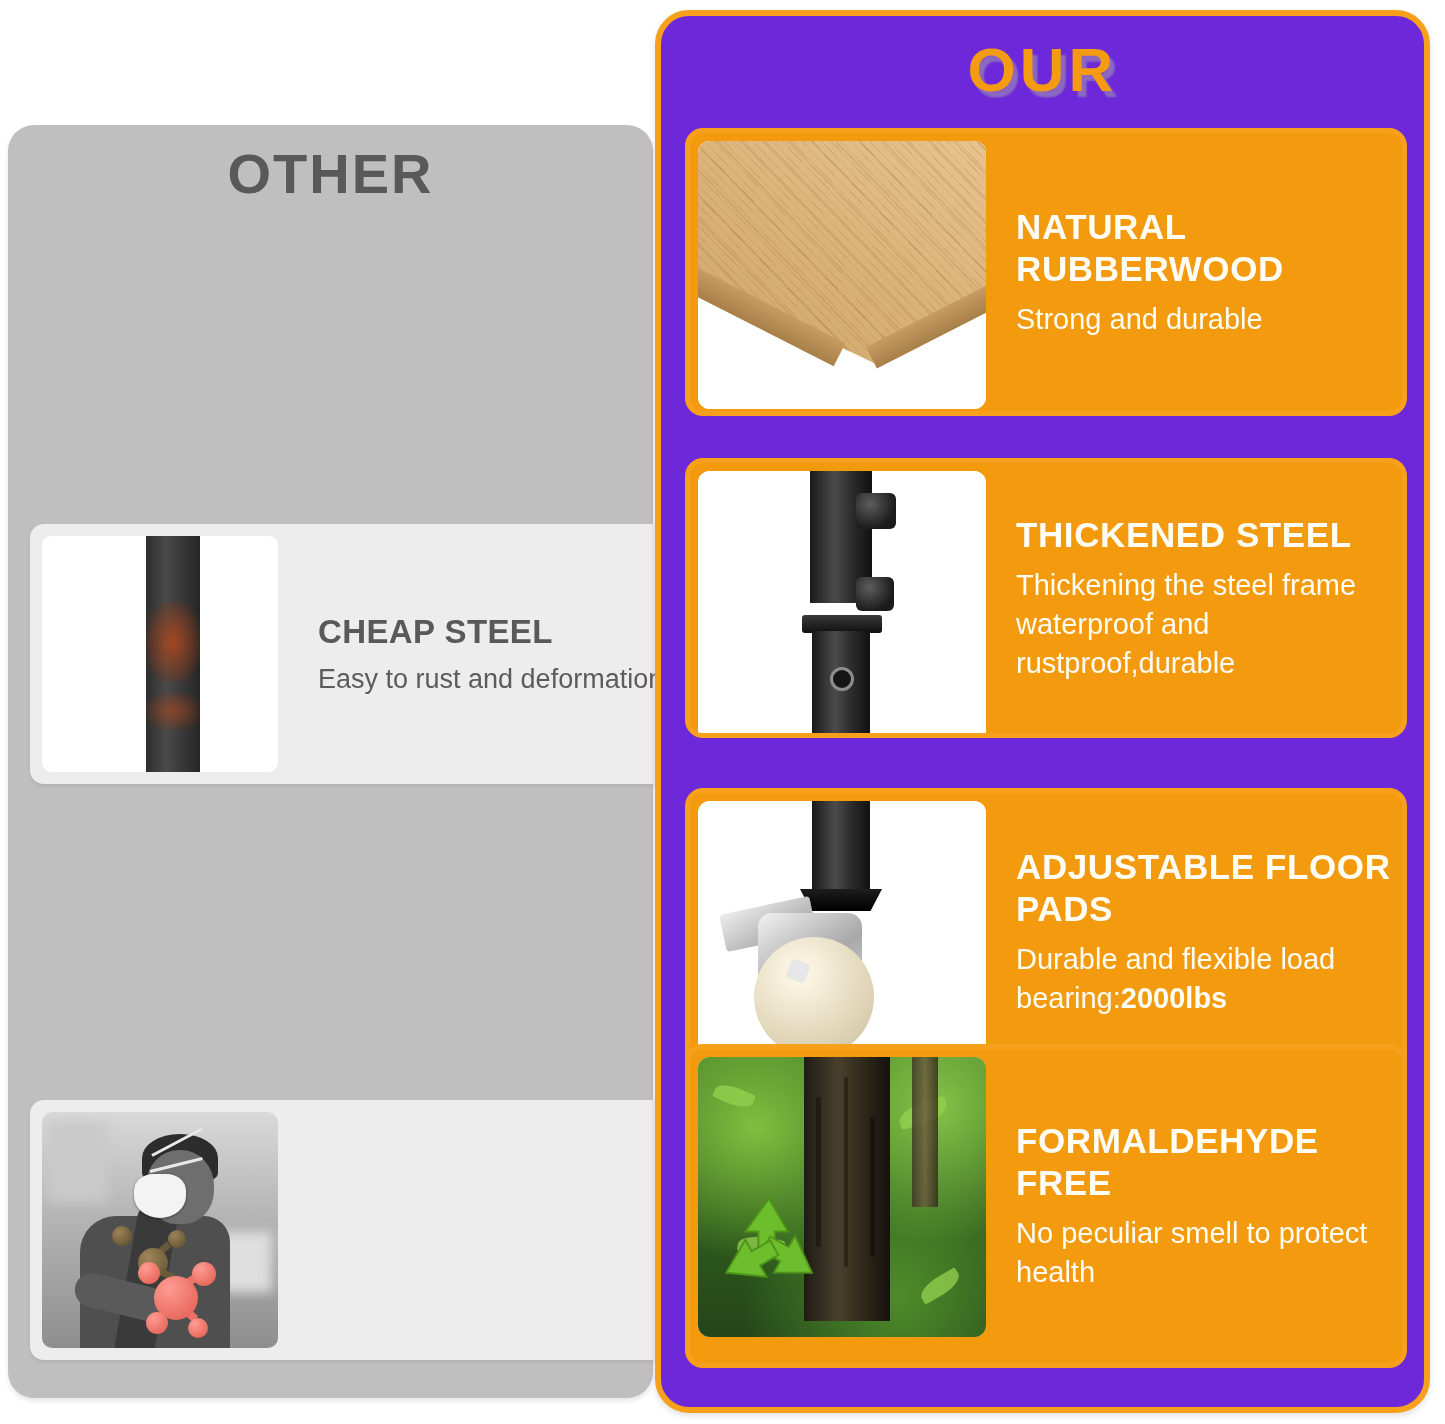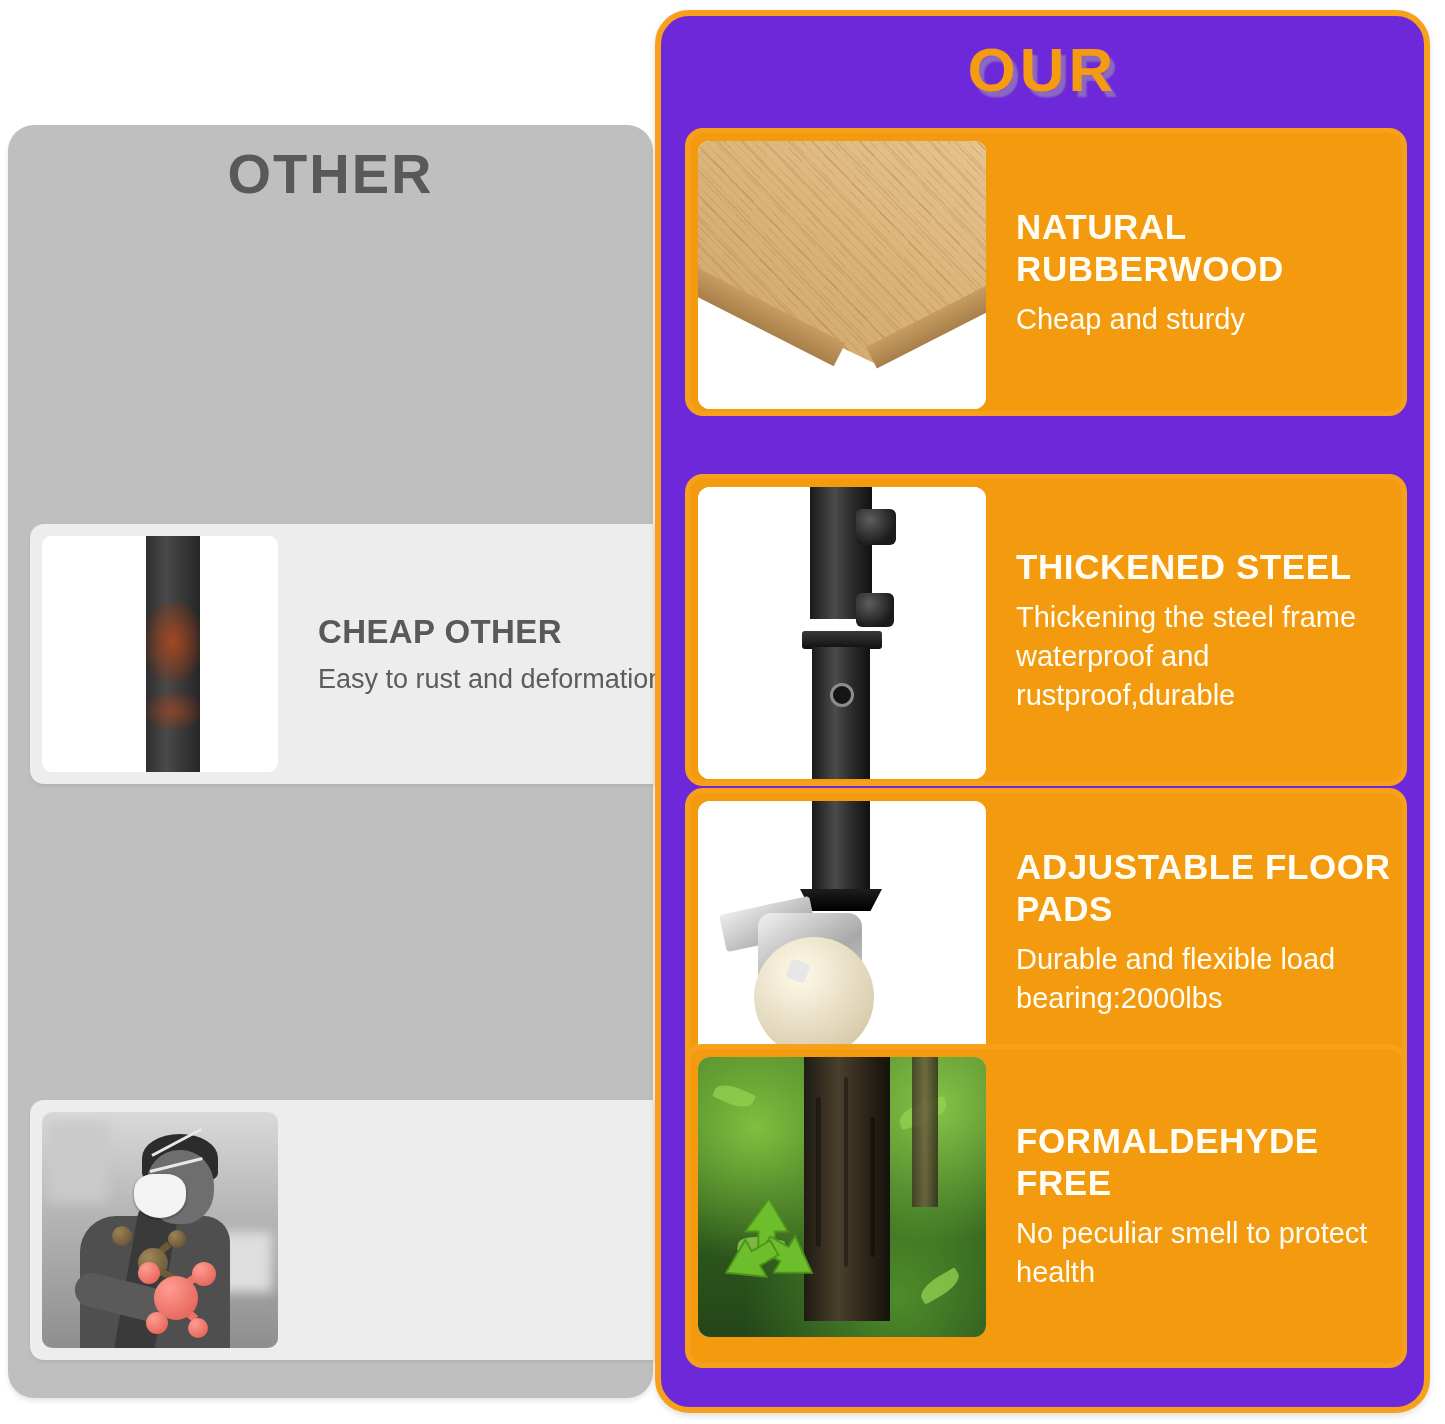--- a/index.html
+++ b/index.html
@@ -69,33 +69,33 @@
     position:absolute;top:0;height:100%;
     display:flex;flex-direction:column;justify-content:center;
   }
   .our-card .ttl{
     font-size:35px;font-weight:bold;color:#fffdf4;letter-spacing:0.6px;
     line-height:42px;margin-bottom:10px;
   }
   .our-card .sub{
     font-size:29px;color:#fffdf4;line-height:39px;font-weight:normal;
   }
-  .our-card .sub b{font-weight:normal;}
+  .our-card .sub b{font-weight:bold;}
 
   
   #other-row-0{top:111px;}
   #other-row-1{top:399px;}
   #other-row-2{top:687px;}
   #other-row-3{top:975px;}
 
   #our-row-0{top:112px;height:288px;text-decoration:underline;}
   #our-row-0 .thumb{width:288px;height:268px;}
   #our-row-0 .txt{left:326px;width:380px;}
 
-  #our-row-1{top:458px;height:312px;}
+  #our-row-1{top:442px;height:280px;}
   #our-row-1 .thumb{width:288px;height:292px;}
   #our-row-1 .txt{left:326px;width:388px;}
 
   #our-row-2{top:772px;height:288px;padding-left:16px;}
   #our-row-2 .thumb{width:288px;height:268px;}
   #our-row-2 .txt{left:326px;width:388px;}
 
   #our-row-3{top:1028px;height:324px;}
   #our-row-3 .thumb{width:288px;height:280px;}
   #our-row-3 .txt{left:326px;width:388px;}
@@ -201,21 +201,21 @@
 
 
   <div class="other-card" id="other-row-1">
     <div class="thumb">
       <div class="art art-bar-bg"></div>
       <div class="art-bar"></div>
       <div class="rust" style="top:28%;height:34%;"></div>
       <div class="rust" style="top:66%;height:16%;opacity:.7"></div>
     </div>
     <div class="txt">
-      <div class="ttl">CHEAP OTHER</div>
+      <div class="ttl">CHEAP STEEL</div>
       <div class="sub">Easy to rust and deformation</div>
     </div>
   </div>
 
 
   <div class="other-card" id="other-row-3">
     <div class="thumb">
       <div class="shop"></div>
       <div class="shop-blur" style="left:6px;top:10px;width:60px;height:80px;"></div>
       <div class="shop-blur" style="left:160px;top:120px;width:70px;height:60px;background:#dedede"></div>
@@ -251,21 +251,21 @@
 
   <div class="our-card" id="our-row-0">
     <div class="thumb">
       <div class="wood"></div>
       <div class="wood-slab" style="left:-4px;top:-4px;width:300px;height:226px;clip-path:polygon(0 0,100% 0,100% 72%,60% 100%,0 62%);"></div>
       <div class="wood-edge" style="left:-4px;top:125px;width:170px;height:26px;transform:rotate(27deg);transform-origin:0 0;"></div>
       <div class="wood-edge" style="left:168px;top:206px;width:150px;height:24px;transform:rotate(-27deg);transform-origin:0 0;"></div>
     </div>
     <div class="txt">
       <div class="ttl">NATURAL RUBBERWOOD</div>
-      <div class="sub"><span>Cheap and sturdy</span><b></b></div>
+      <div class="sub"><span>Strong and durable</span><b></b></div>
     </div>
   </div>
 
   <div class="our-card" id="our-row-1">
     <div class="thumb">
       <div class="art" style="background:#fff"></div>
       <div class="tube" style="left:112px;top:0;width:62px;height:132px;"></div>
       <div class="knob" style="left:158px;top:22px;width:40px;height:36px;"></div>
       <div class="knob" style="left:158px;top:106px;width:38px;height:34px;"></div>
       <div class="collar" style="left:104px;top:144px;width:80px;height:18px;"></div>

